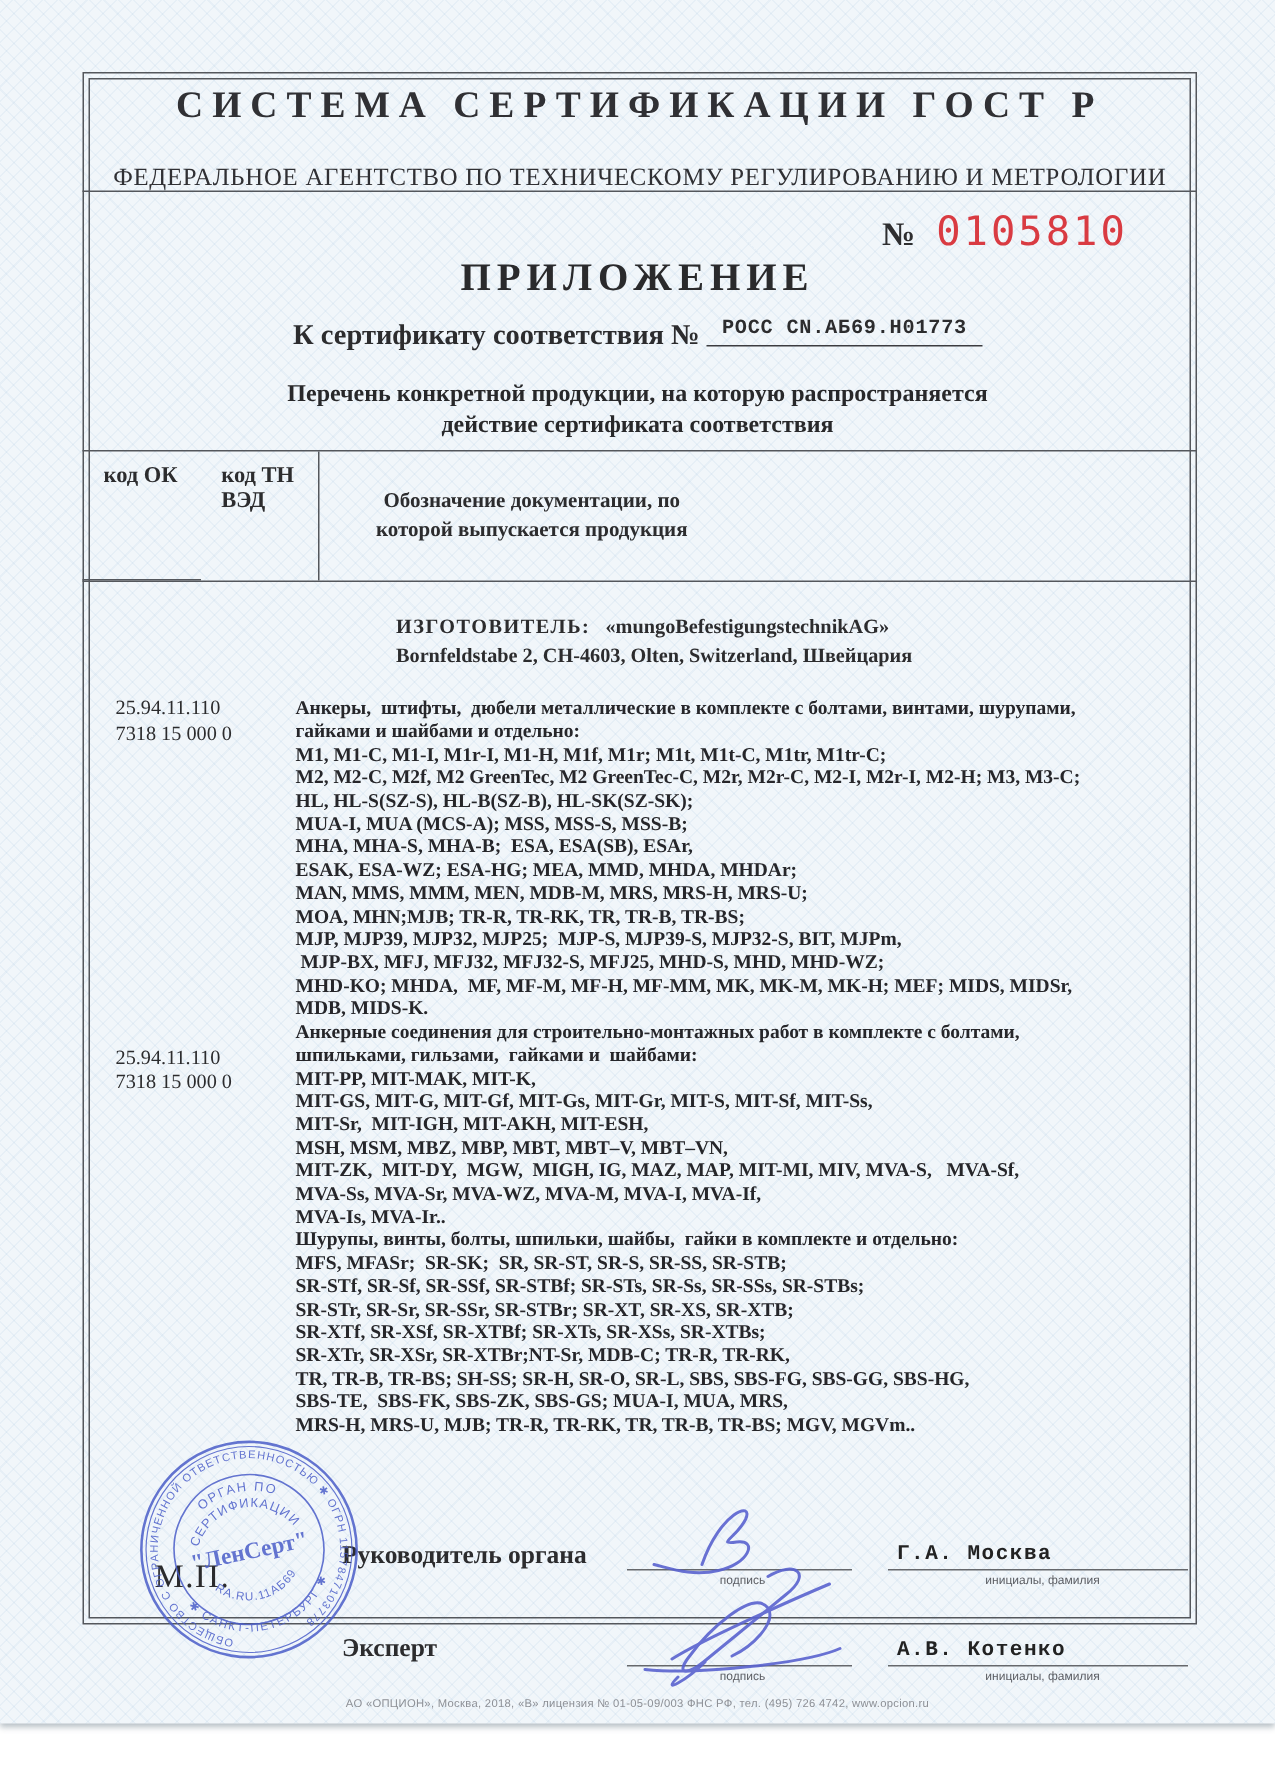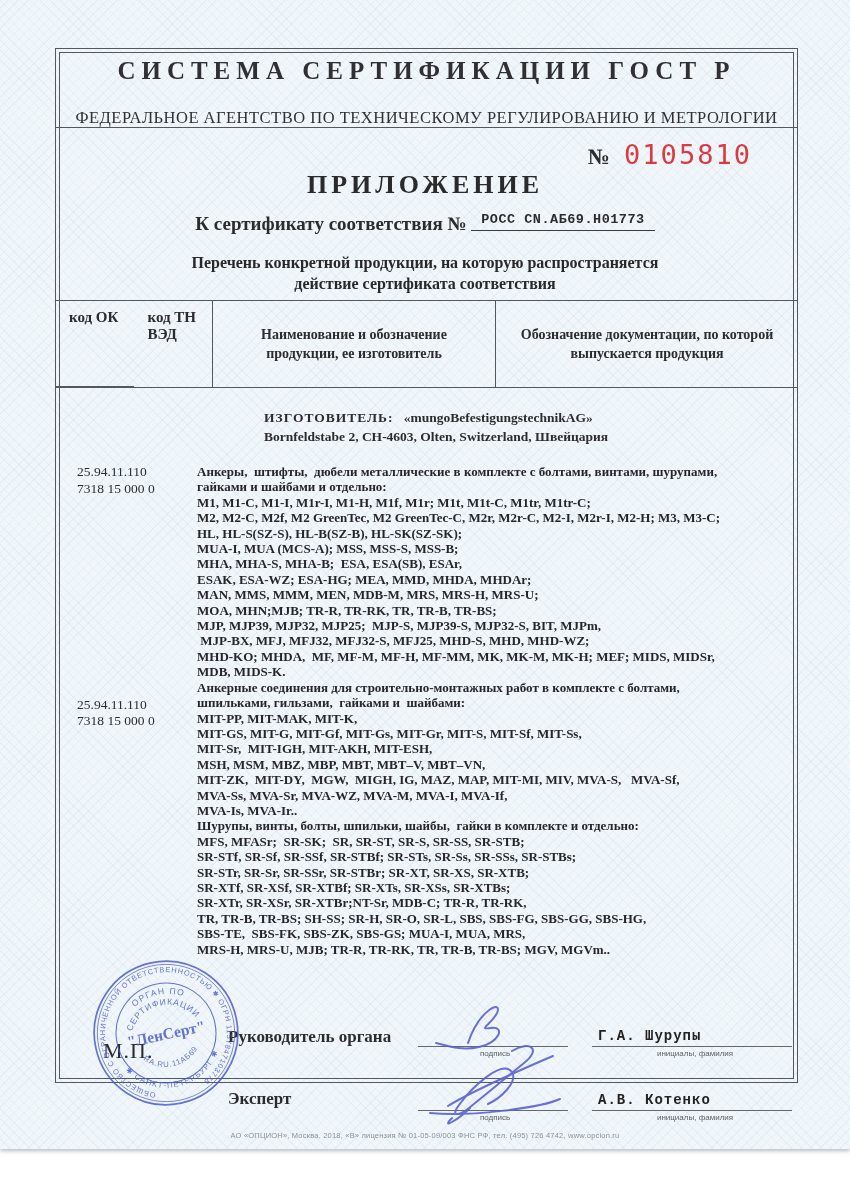--- a/index.html
+++ b/index.html
@@ -141,21 +141,20 @@
   <div class="subtitle">
     <div>Перечень конкретной продукции,  на которую распространяется</div>
     <div>действие сертификата соответствия</div>
   </div>
 
   <div class="tbl">
     <div class="c1">
       <div>код ОК</div>
       <div>код ТН ВЭД</div>
     </div>
-    <div class="c2">Наименование и обозначение продукции, ее изготовитель</div>
     <div class="c3">Обозначение документации, по которой выпускается продукция</div>
   </div>
 
   <div class="manu">
     <div>
       <span class="lbl">ИЗГОТОВИТЕЛЬ:</span>
       &nbsp;&nbsp;<span class="nm">«mungoBefestigungstechnikAG»</span>
     </div>
     <div class="addr">Bornfeldstabe 2, CH-4603, Olten, Switzerland, Швейцария</div>
   </div>
@@ -175,21 +174,21 @@
   <div class="role1">Руководитель органа</div>
   <div class="role2">Эксперт</div>
   <div class="sline l-sig1"></div>
   <div class="sline l-name1"></div>
   <div class="sline l-sig2"></div>
   <div class="sline l-name2"></div>
   <div class="tiny t-sig1">подпись</div>
   <div class="tiny t-name1">инициалы, фамилия</div>
   <div class="tiny t-sig2">подпись</div>
   <div class="tiny t-name2">инициалы, фамилия</div>
-  <div class="sname n1">Г.А.  Шурупы</div>
+  <div class="sname n1">Г.А.  Москва</div>
   <div class="sname n2">А.В.  Котенко</div>
 
   <div class="stamp">
     <svg viewBox="0 0 200 200">
       <defs>
         <path id="ringPath" d="M 100,178 A 78,78 0 1,1 100.01,178"></path>
         <path id="ringBottom" d="M 30,115 A 72,72 0 0,0 170,115"></path>
         <path id="arcTop1" d="M 49.2,76.4 A 62,62 0 0,1 150.8,76.4"></path>
         <path id="arcTop2" d="M 58.4,88 A 48,48 0 0,1 141.6,88"></path>
         <path id="arcBottom" d="M 60,122 A 48,48 0 0,0 140,122"></path>

